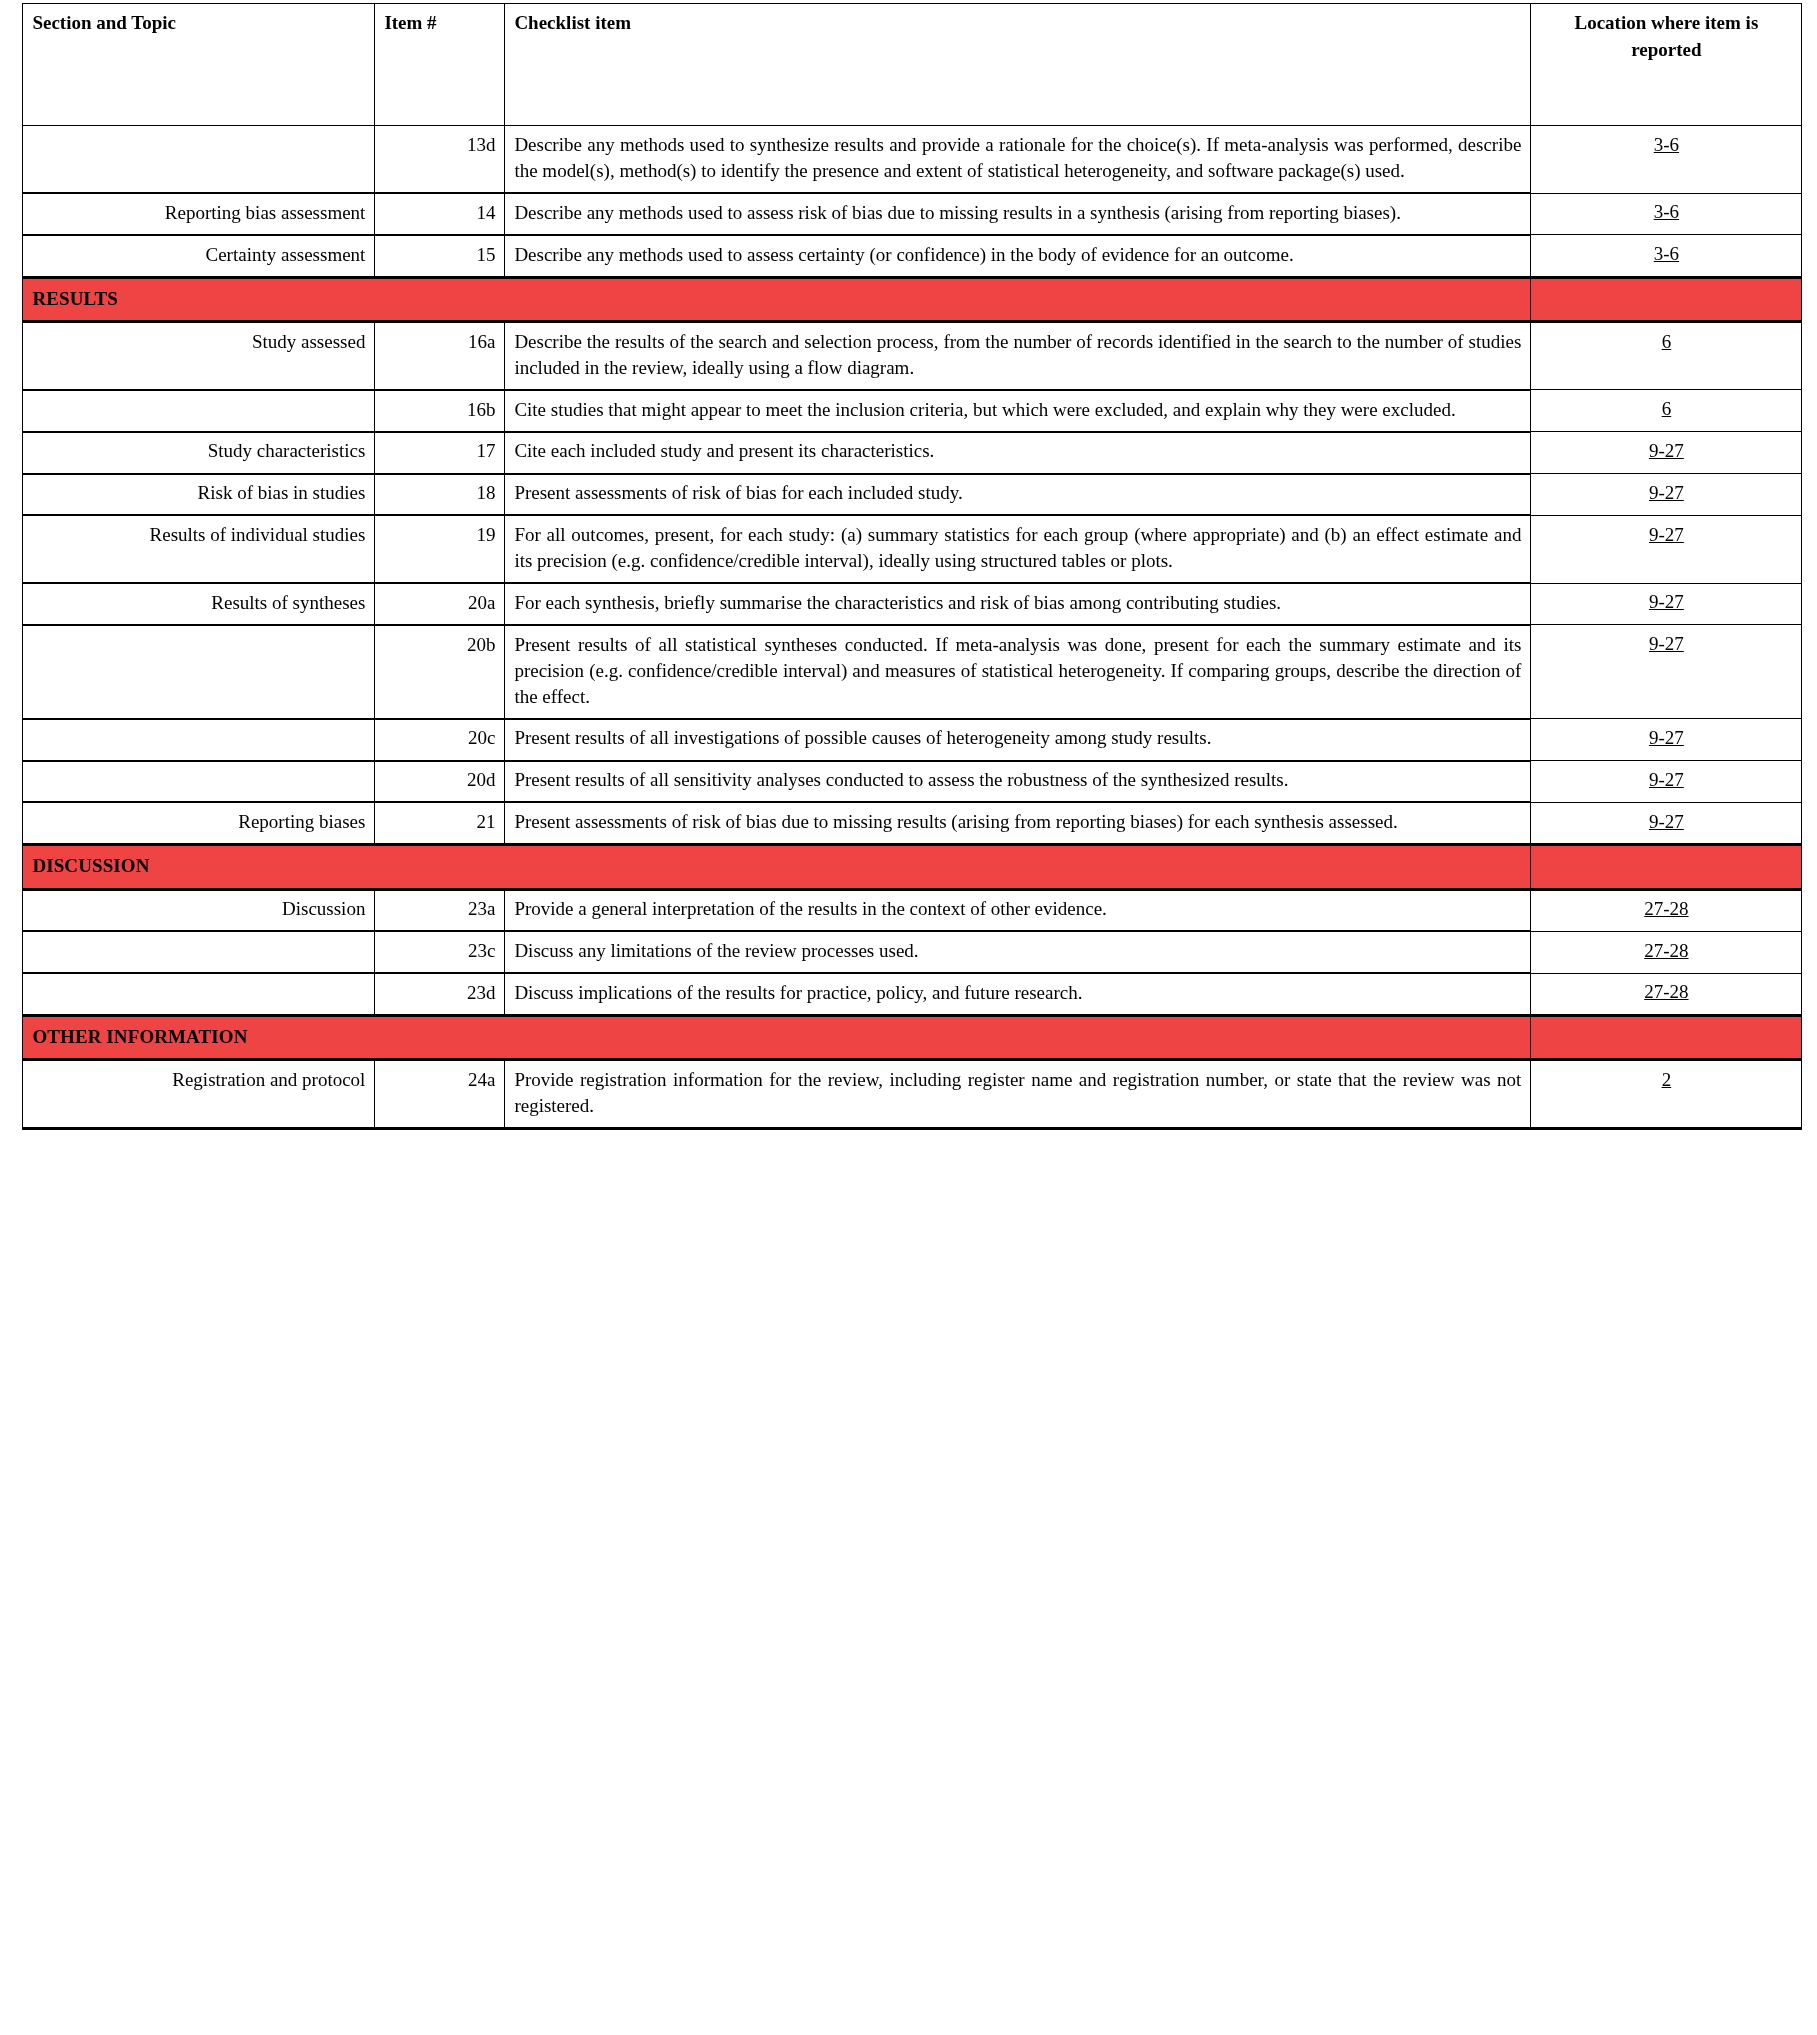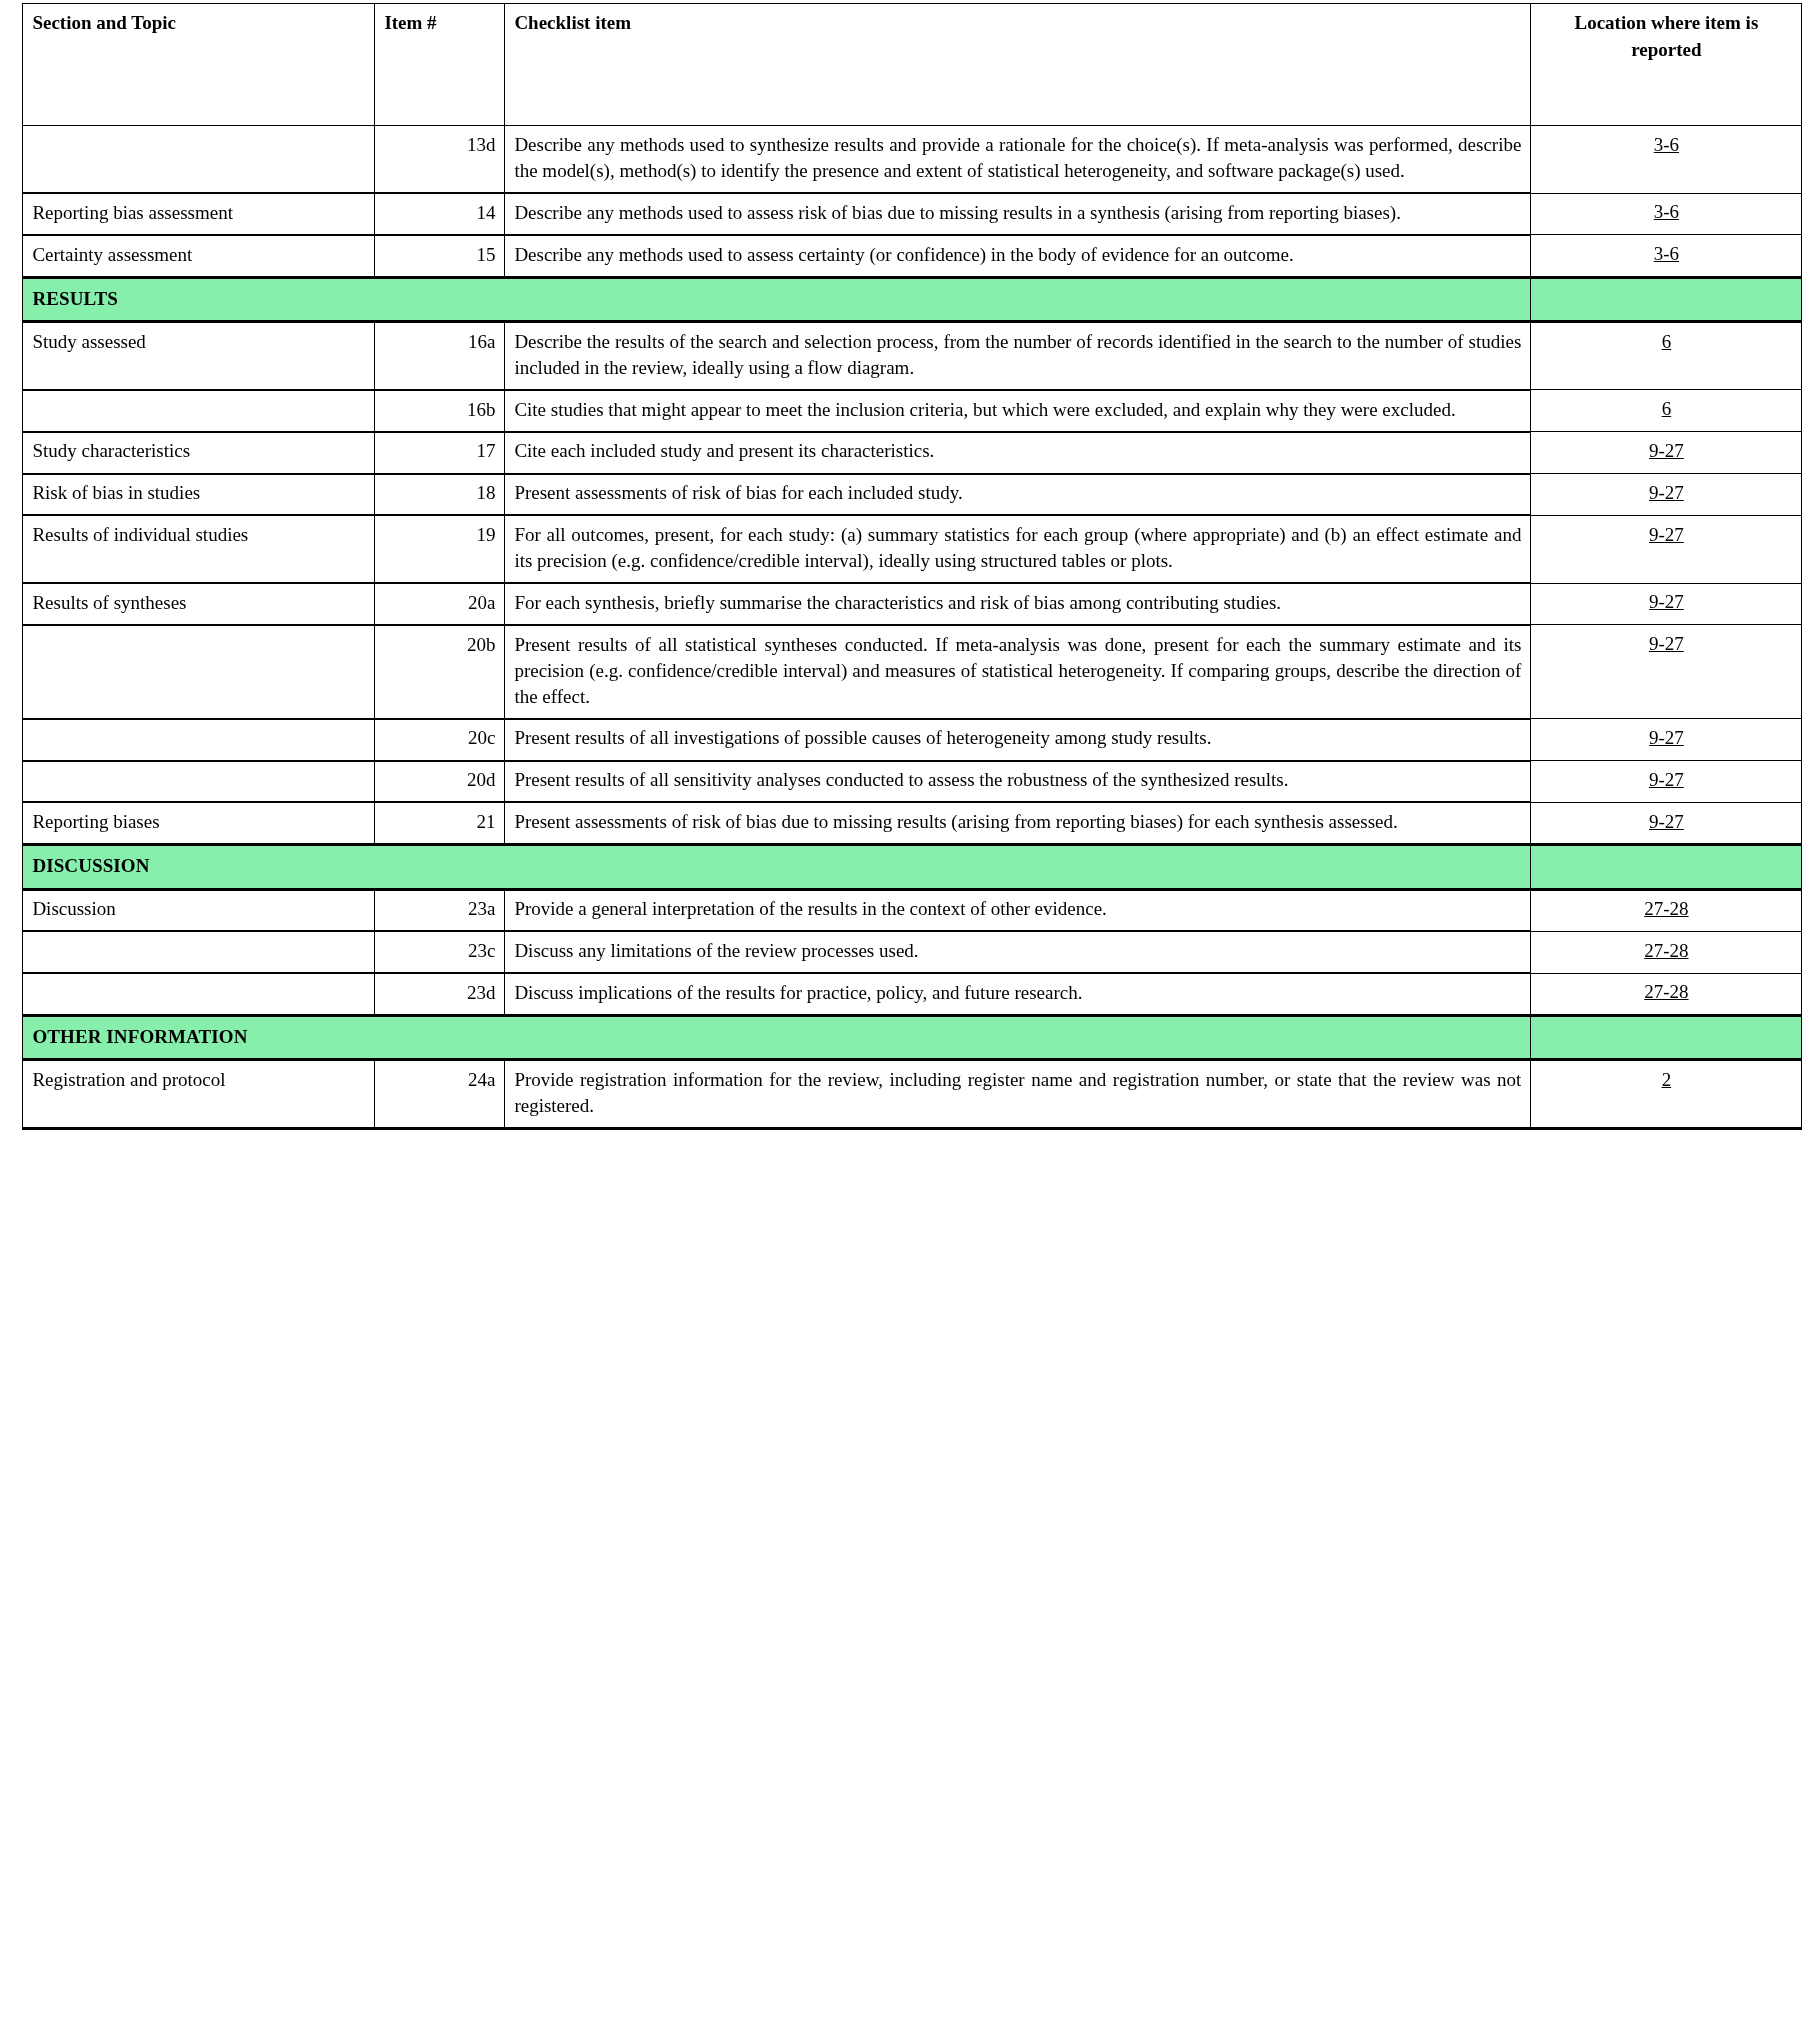--- a/index.html
+++ b/index.html
@@ -45,21 +45,21 @@
     vertical-align:middle;
     text-align:left;
     padding:7.3px 9px;
     height:122px;
   }
   th.h-loc{text-align:center;line-height:1.42;padding-left:4.1px;padding-right:4.1px;}
   th.h-item{text-align:left;}
 
   
   td.section-name{
-    text-align:left;
+    text-align:right;
     border-right-width:1.2px;
     border-left-width:1.6px;
   }
   td.item-no{
     text-align:right;
     padding-right:10.6px;
     border-left-width:1.2px;
     border-right-width:1.2px;
     white-space:nowrap;
   }
@@ -79,21 +79,21 @@
     padding:5.7px 3.3px;
     text-decoration:underline;
   }
 
   
   tr.group-start > td{border-top:2.8px solid #000;}
   tr.group-start > td.location{border-top:1.2px solid #000;}
 
   
   tr.section-banner td{
-    background:#86efac;
+    background:#ef4444;
     font-weight:bold;
     vertical-align:middle;
     padding:7.3px 9px 8.1px 9px;
     border-top:3.3px solid #000;
     border-bottom:3.3px solid #000;
     height:35px;
     letter-spacing:0.1px;
   }
   tr.section-banner td.banner-label{border-left:1.6px solid #000;border-right:none;}
   tr.section-banner td.banner-loc{border-left:1.6px solid #000;border-right:1.6px solid #000;}

